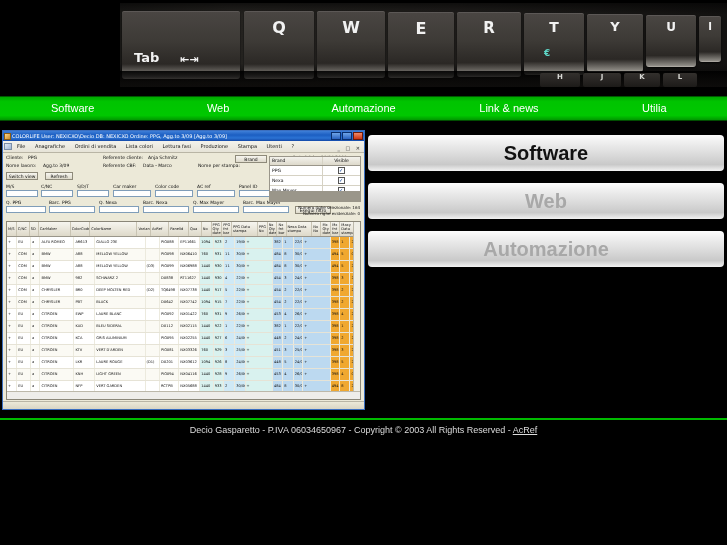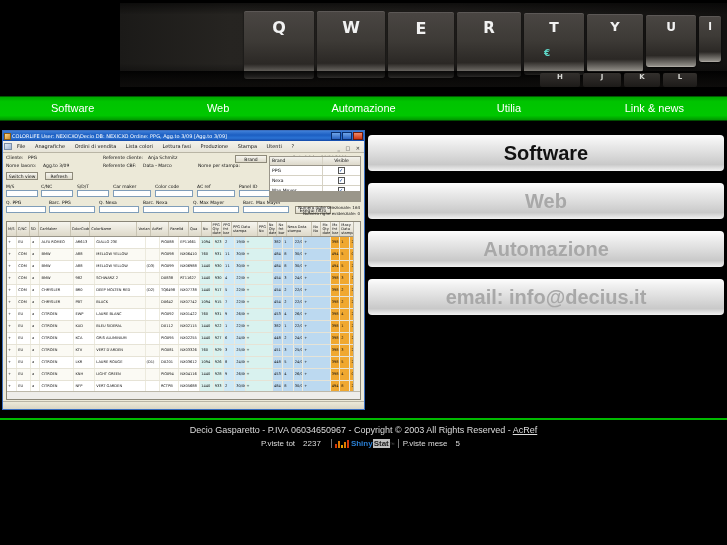--- a/index.html
+++ b/index.html
@@ -298,20 +298,24 @@
 </style>
 </head>
 <body>
 
 <div class="page">
 
   <div class="header">
 
     <div class="kbd-photo">
       <div class="kbd-inner"></div>
+      <div class="key" style="left:2px;top:8px;width:118px;height:68px;font-size:13px;">
+        <span class="kglyph" style="position:absolute;left:12px;bottom:14px;">Tab</span>
+        <span class="kglyph" style="position:absolute;left:58px;bottom:13px;font-size:11px;">⇤⇥</span>
+      </div>
       <div class="key" style="left:124px;top:8px;width:70px;height:68px;font-size:16px;line-height:34px;">Q</div>
       <div class="key" style="left:197px;top:8px;width:68px;height:67px;font-size:16px;line-height:34px;">W</div>
       <div class="key" style="left:268px;top:9px;width:66px;height:66px;font-size:16px;line-height:33px;">E</div>
       <div class="key" style="left:337px;top:9px;width:64px;height:65px;font-size:15px;line-height:32px;">R</div>
       <div class="key" style="left:404px;top:10px;width:60px;height:62px;font-size:14px;line-height:28px;">T
         <span class="kglyph" style="position:absolute;left:20px;bottom:8px;font-size:9px;color:#5fd8c8;">€</span>
       </div>
       <div class="key" style="left:467px;top:11px;width:56px;height:58px;font-size:13px;line-height:26px;">Y</div>
       <div class="key" style="left:526px;top:12px;width:50px;height:52px;font-size:12px;line-height:24px;">U</div>
       <div class="key" style="left:579px;top:13px;width:22px;height:46px;font-size:10px;line-height:22px;">I</div>
@@ -323,22 +327,22 @@
       <div class="key2" style="left:543px;width:34px;">L</div>
     </div>
 
   </div>
 
   <div class="nav">
     <div class="nav-inner">
       <div class="nav-item">Software</div>
       <div class="nav-item">Web</div>
       <div class="nav-item">Automazione</div>
+      <div class="nav-item">Link &amp; news</div>
       <div class="nav-item">Utilia</div>
-      <div class="nav-item">Link &amp; news</div>
     </div>
   </div>
 
   <div class="main">
 
     <div class="shot">
 
       <div class="shot-title">
         <span class="sysicon"></span>
         <span>COLORLIFE  User: NEXICXO\Decio   DB: NEXICXO   Ordine: PPG, Agg.to 3/09   [Agg.to 3/09]</span>
@@ -790,43 +794,24 @@
         </div>
 
       </div>
       <div class="shot-status"></div>
     </div>
 
     <div class="btns">
       <div class="bigbtn active">Software</div>
       <div class="bigbtn">Web</div>
       <div class="bigbtn">Automazione</div>
-      <div class="bigbtn">email: info@decius.it</div>
     </div>
 
   </div>
 
   <div class="footer">
     <div class="foot-rule"></div>
     <div class="foot-line1">
       <span>Decio Gasparetto - P.IVA 06034650967  -  Copyright © 2003 All Rights Reserved  -  </span><span class="login">AcRef</span>
     </div>
-    <div class="foot-line2">
-      <span class="lab">P.viste tot</span>
-      <span class="num">2237</span>
-      <span class="ss-badge">
-        <span class="ss-bars">
-            <i></i>
-            <i></i>
-            <i></i>
-            <i></i>
-            <i></i>
-          </span>
-        <span class="ss-shiny">Shiny</span>
-          <span class="ss-stat">Stat</span>
-          <span class="ss-tm">™</span>
-      </span>
-      <span class="lab">P.viste mese</span>
-      <span class="num">5</span>
-    </div>
   </div>
 
 </div>
 
 </body></html>

